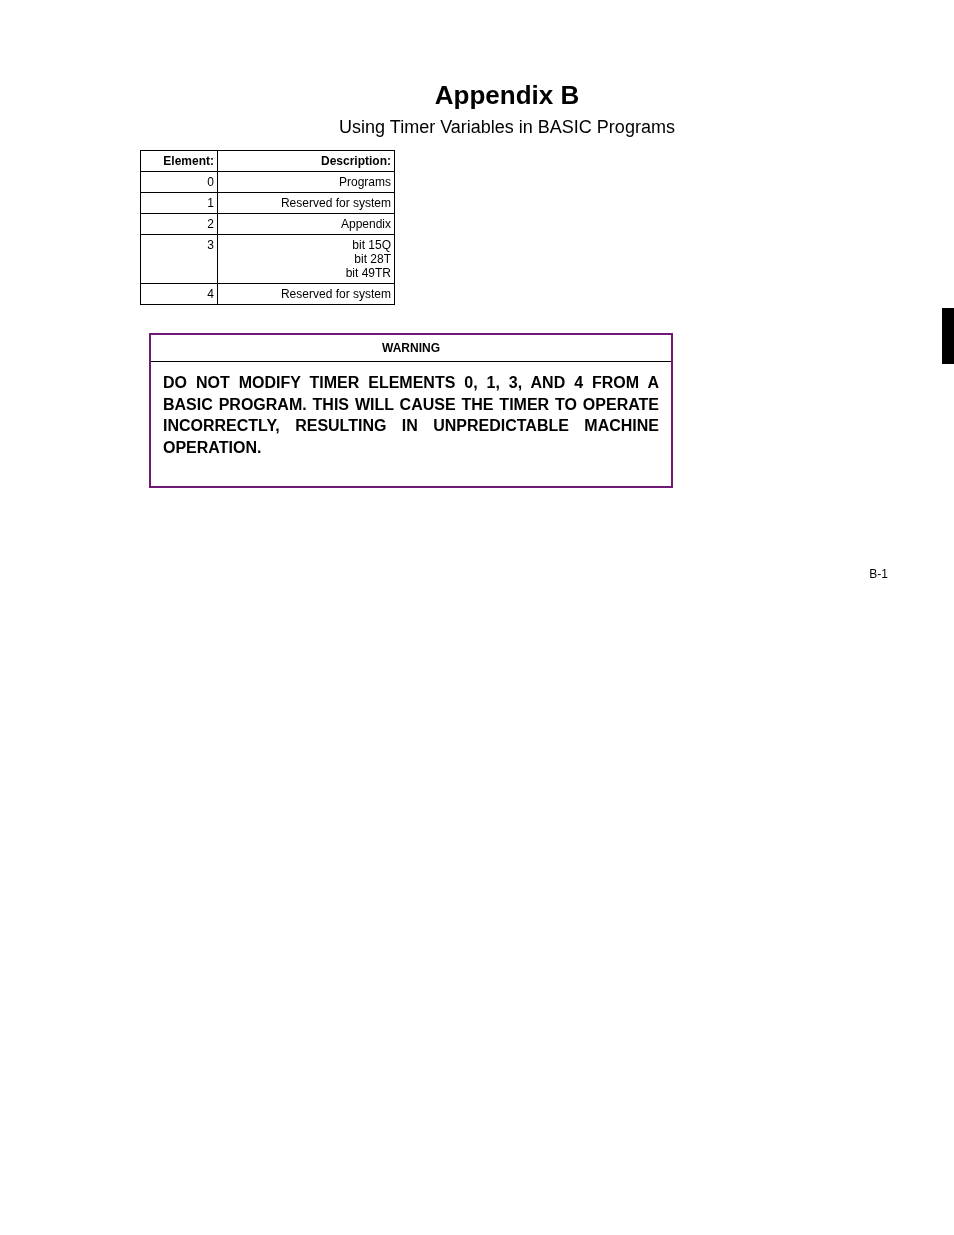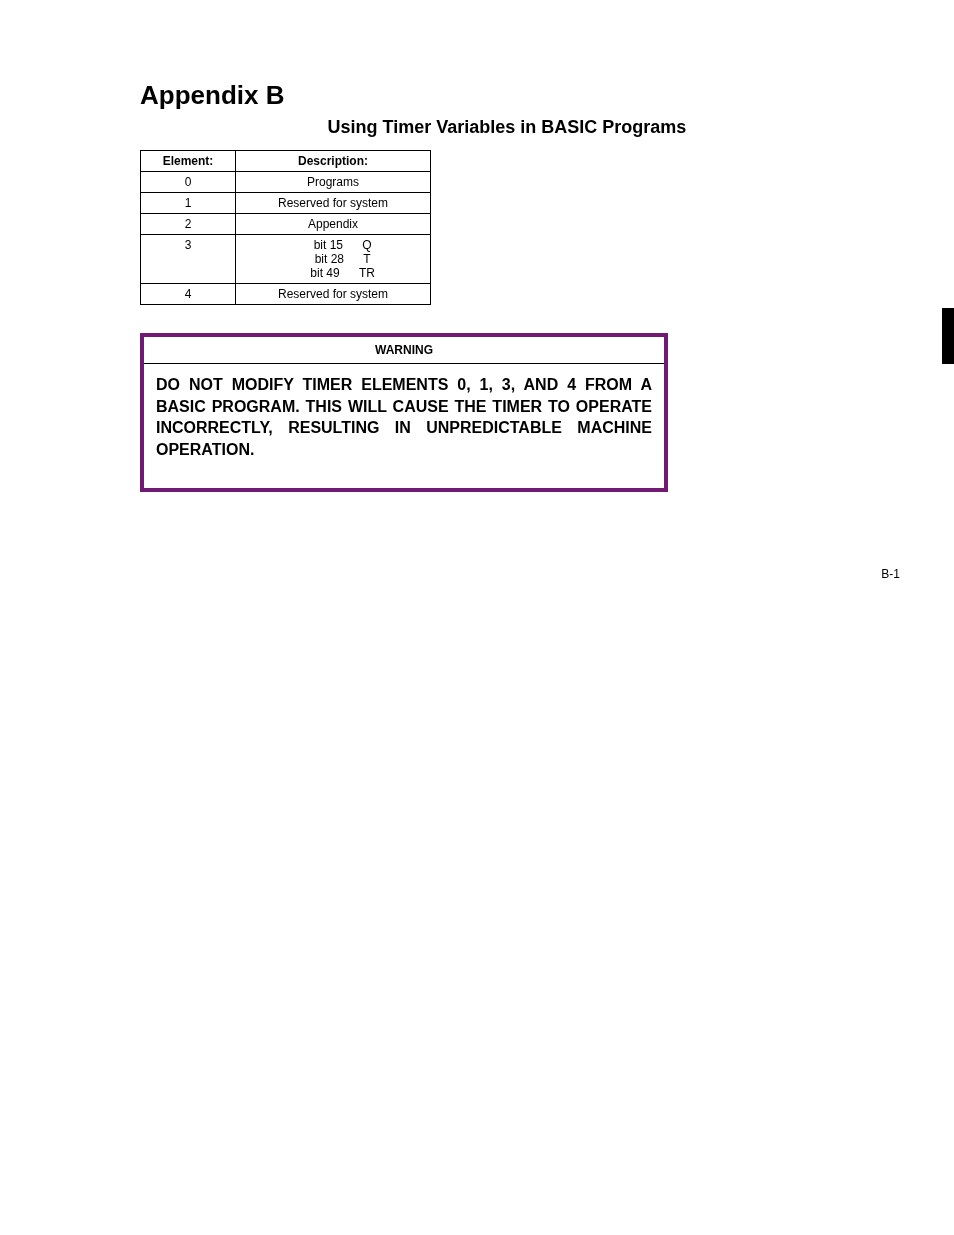--- a/index.html
+++ b/index.html
@@ -9,74 +9,75 @@
       background: #fff;
       color: #000;
       width: 954px;
       height: 1235px;
       position: relative;
     }
     .page {
       padding: 80px 80px 40px 140px;
     }
     .title {
+      text-align: center;
       font-size: 26px;
       font-weight: bold;
       margin: 0 0 6px 0;
     }
     .subtitle {
       text-align: center;
       font-size: 18px;
-      font-weight: bold;
+      font-weight: normal;
       margin: 0 0 12px 0;
     }
     .intro {
       font-size: 12px;
       line-height: 1.35;
       margin: 0 0 22px 0;
     }
     table.data {
       border-collapse: collapse;
       margin: 0 0 28px 0;
     }
     table.data th, table.data td {
       border: 1px solid #000;
       font-size: 12px;
-      padding: 3px 12px;
-      text-align: center;
+      padding: 3px 3px;
+      text-align: right;
       vertical-align: top;
     }
     table.data th {
       font-weight: bold;
     }
     .col-el { width: 70px; }
     .col-desc { width: 170px; }
     .bitcol { display: inline-block; width: 68px; }
     .warning-box {
-      border: 4px solid #701a75;
+      border: 2px solid #701a75;
       width: 520px;
-      margin: 0 0 0 0;
+      margin: 0 0 0 9px;
     }
     .warning-head {
       border-bottom: 1px solid #000;
       text-align: center;
       font-weight: bold;
       font-size: 12px;
       padding: 6px 4px;
     }
     .warning-body {
       font-weight: bold;
       font-size: 16px;
       padding: 10px 12px 28px 12px;
       text-align: justify;
       line-height: 1.35;
     }
     .pagenum {
       position: absolute;
-      right: 54px;
+      right: 66px;
       top: 567px;
       font-size: 12px;
     }
     .side-tab {
       position: absolute;
       right: 0;
       top: 308px;
       width: 12px;
       height: 56px;
       background: #000;

